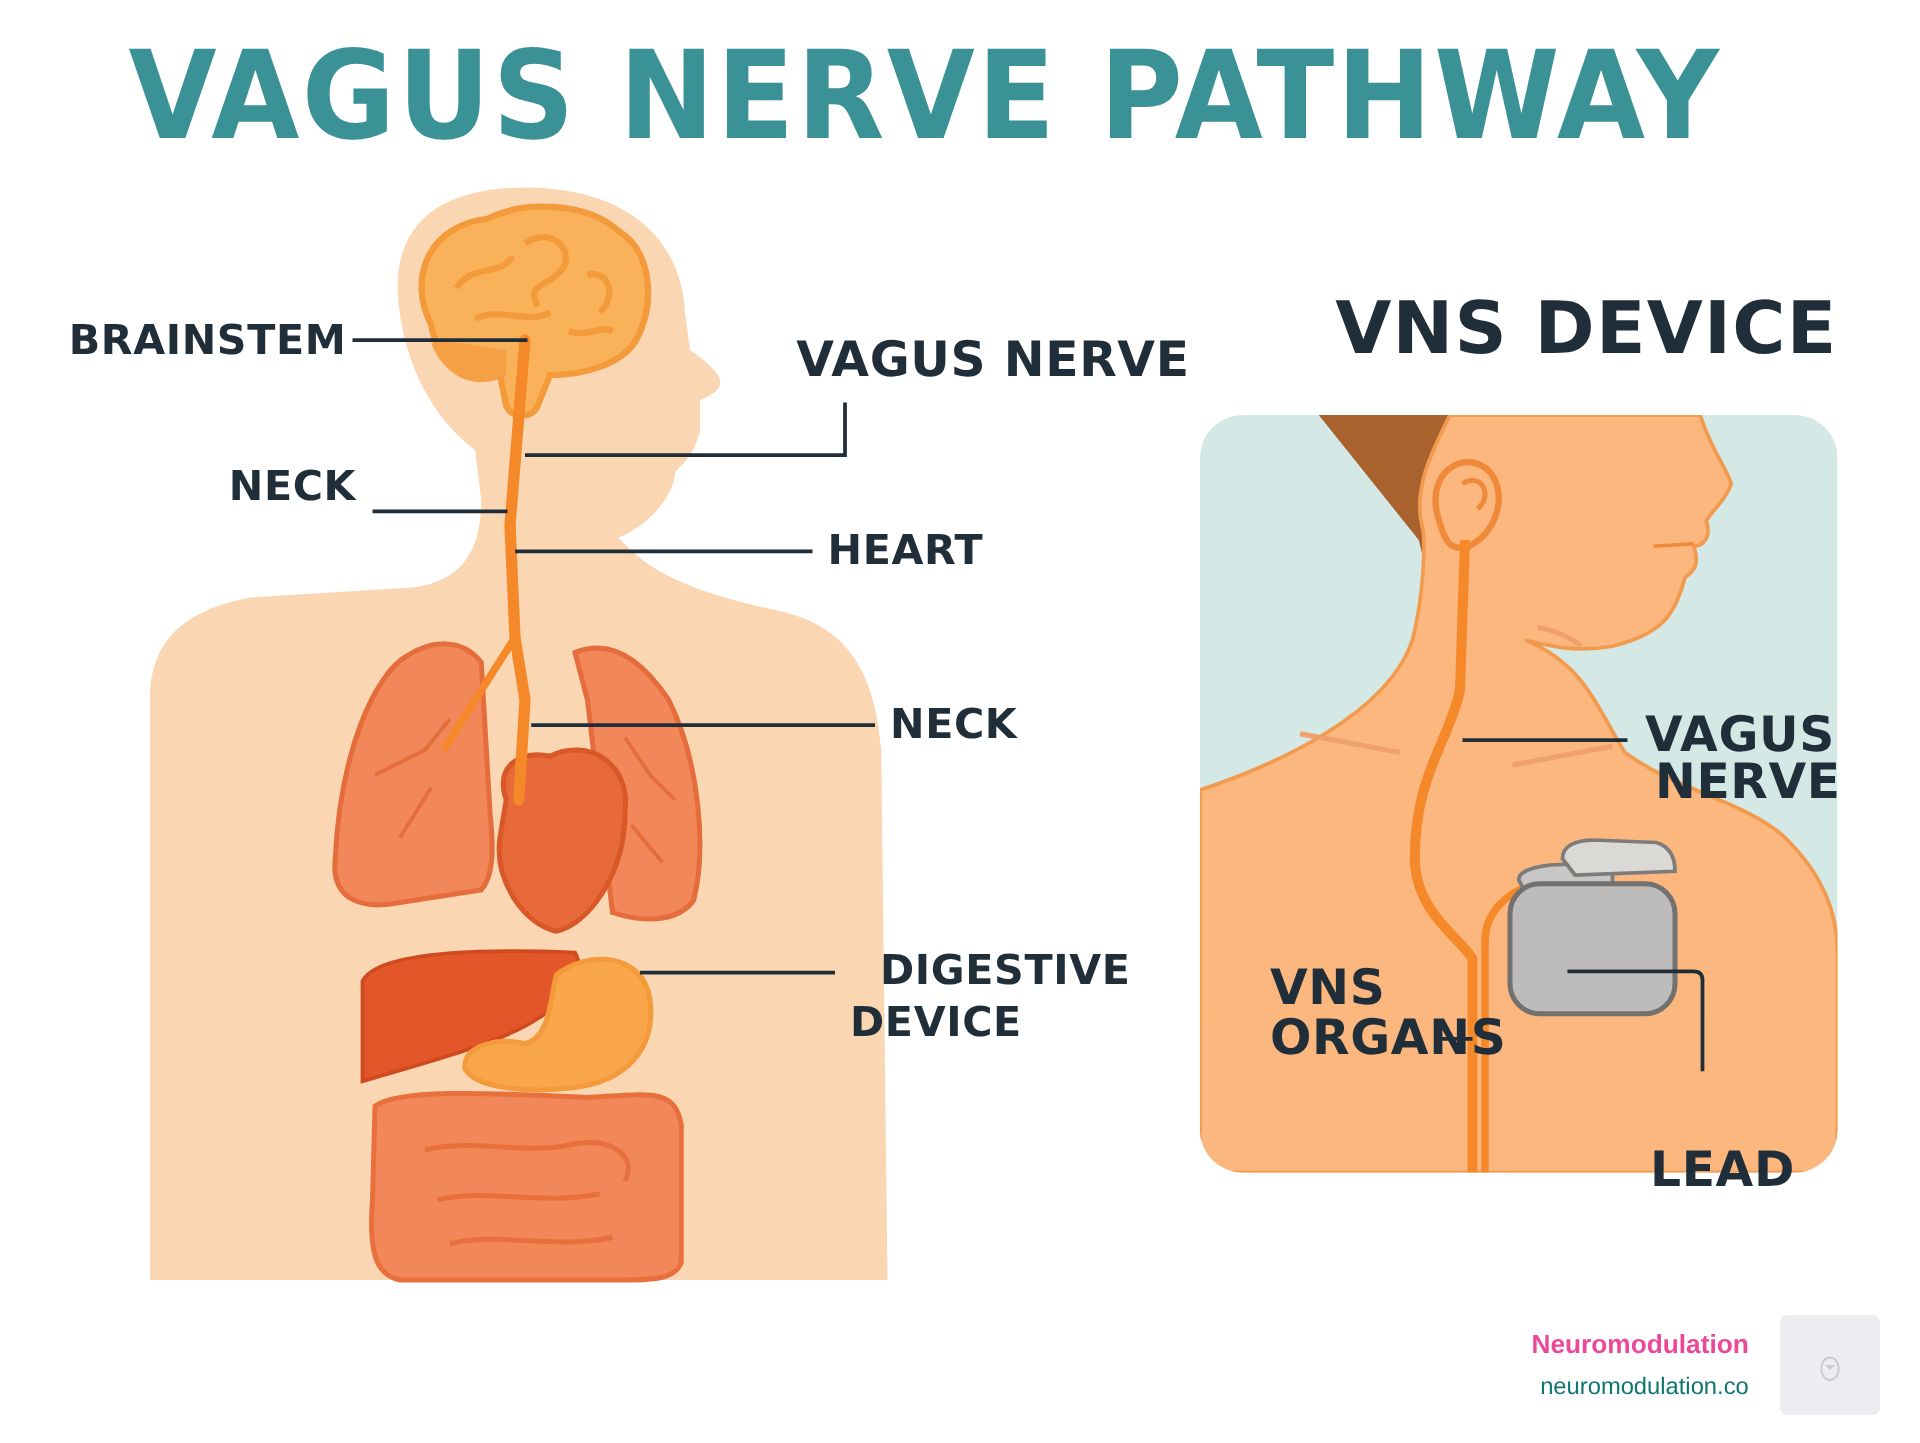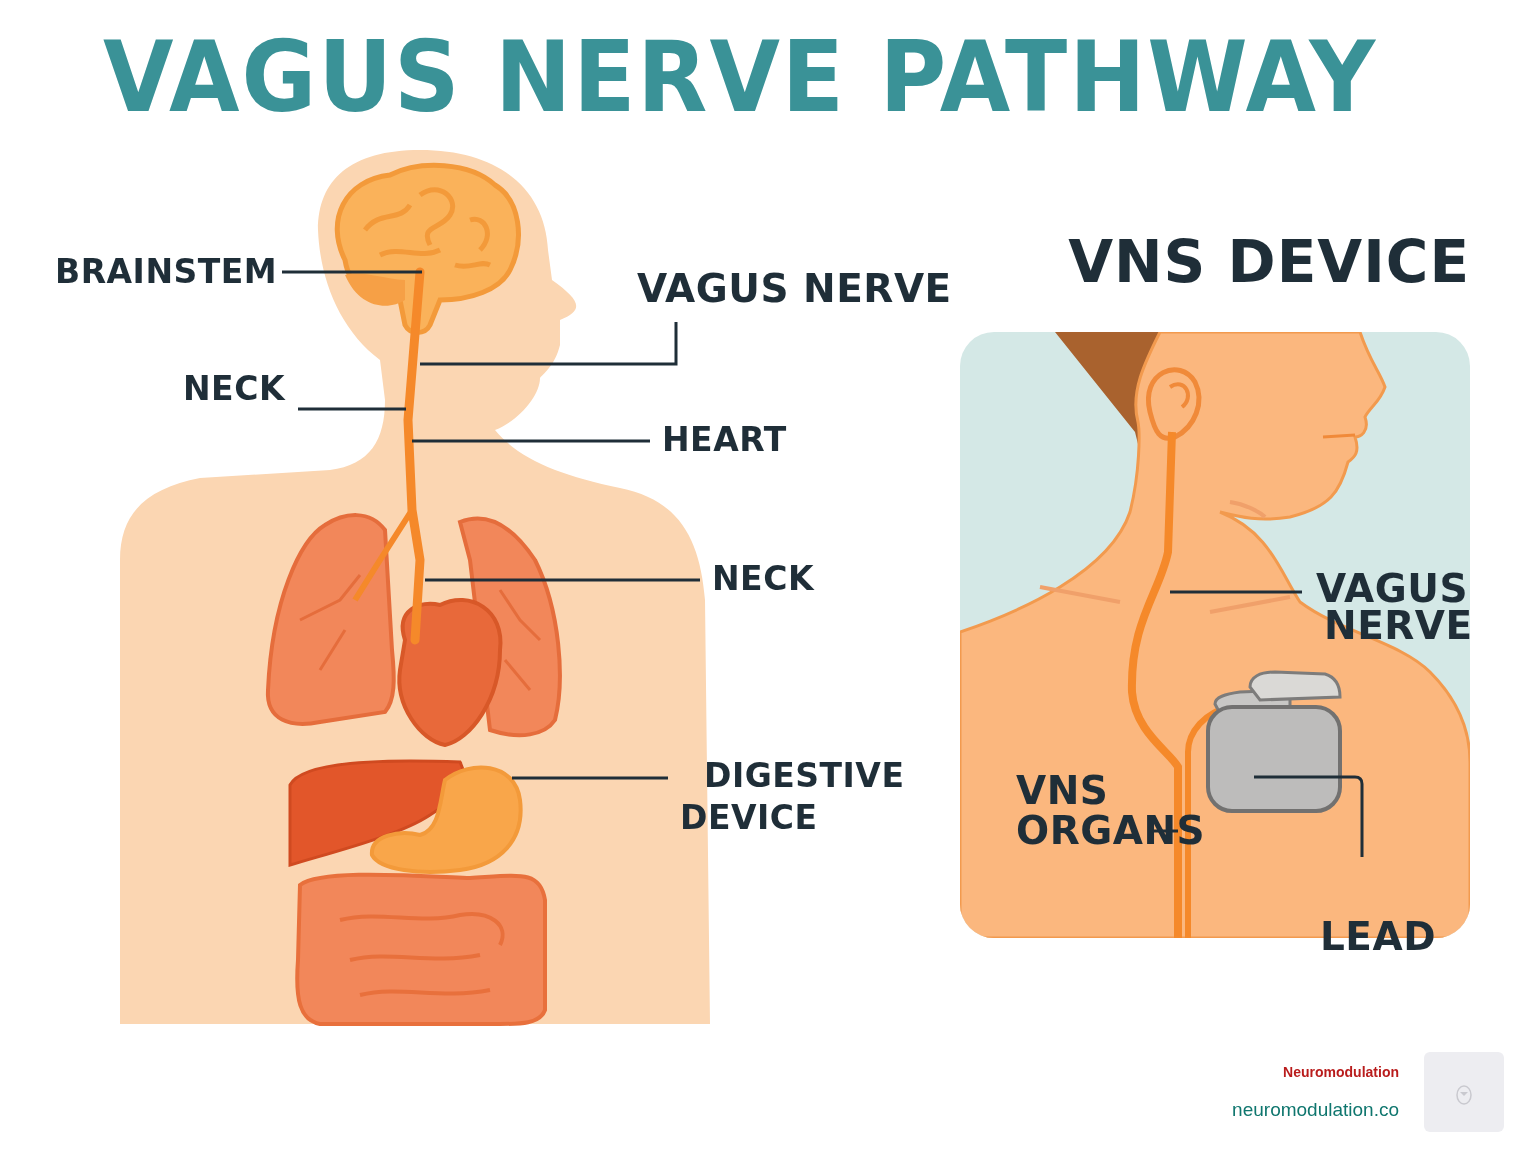--- a/index.html
+++ b/index.html
@@ -7,21 +7,21 @@
            font-family:"DejaVu Sans", sans-serif; }
     .title { position:absolute; left:0; width:1480px; top:28px; text-align:center;
              font-family:"DejaVu Sans", sans-serif; font-weight:bold; font-size:98px;
              letter-spacing:2px; color:#3a9297; line-height:1; transform:scaleX(0.93); transform-origin:center; }
     .subtitle { position:absolute; left:960px; width:510px; top:188px; text-align:right;
                 font-weight:bold; font-size:58px; line-height:60px; color:#1f2e38; letter-spacing:1px;margin-top:44px; }
     .lbl { position:absolute; font-weight:bold; color:#1f2e38; font-size:33px; line-height:42px; letter-spacing:0.5px; white-space:nowrap; }
     .lbl.sm { font-size:39px; }
     svg.art { position:absolute; left:0; top:0; }
     .footer-name { position:absolute; right:137px; top:1064px; font-family:"Liberation Sans", sans-serif;
-                   font-weight:bold; font-size:14px; color:#b91c1c; }
+                   font-weight:bold; font-size:21px; color:#ec4899; }
     .footer-url { position:absolute; right:137px; top:1099px; font-family:"Liberation Sans", sans-serif;
                   font-size:19px; color:#0f766e; }
     .logo-box { position:absolute; left:1424px; top:1052px; width:80px; height:80px; background:#ededf1; border-radius:6px; }
   </style>
 </head>
 <body>
 
 <div class="title">VAGUS NERVE PATHWAY</div>
 
 <svg class="art" width="960" height="1040" viewBox="0 0 960 1040">

